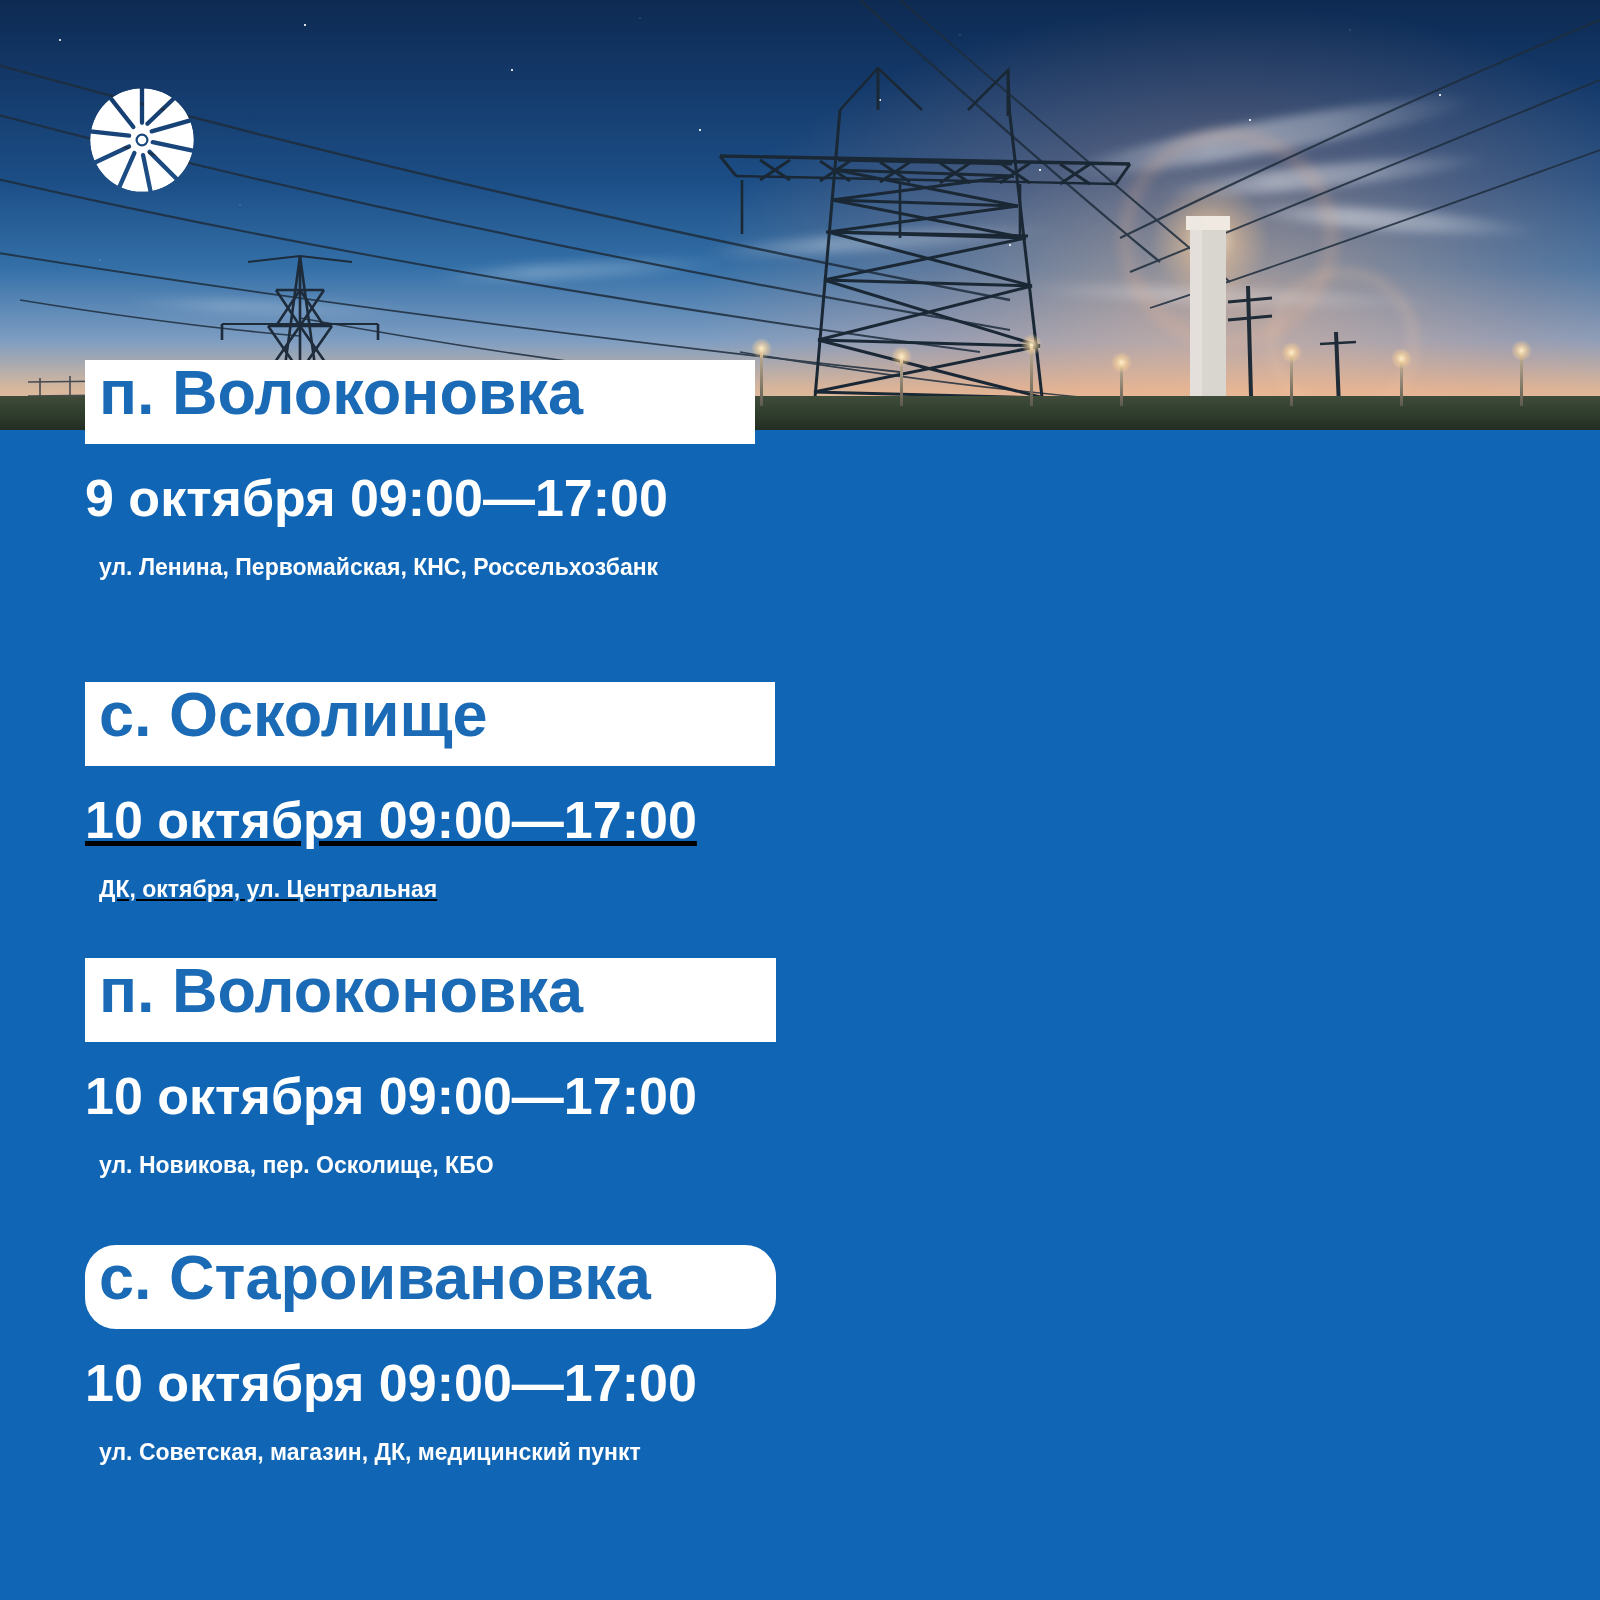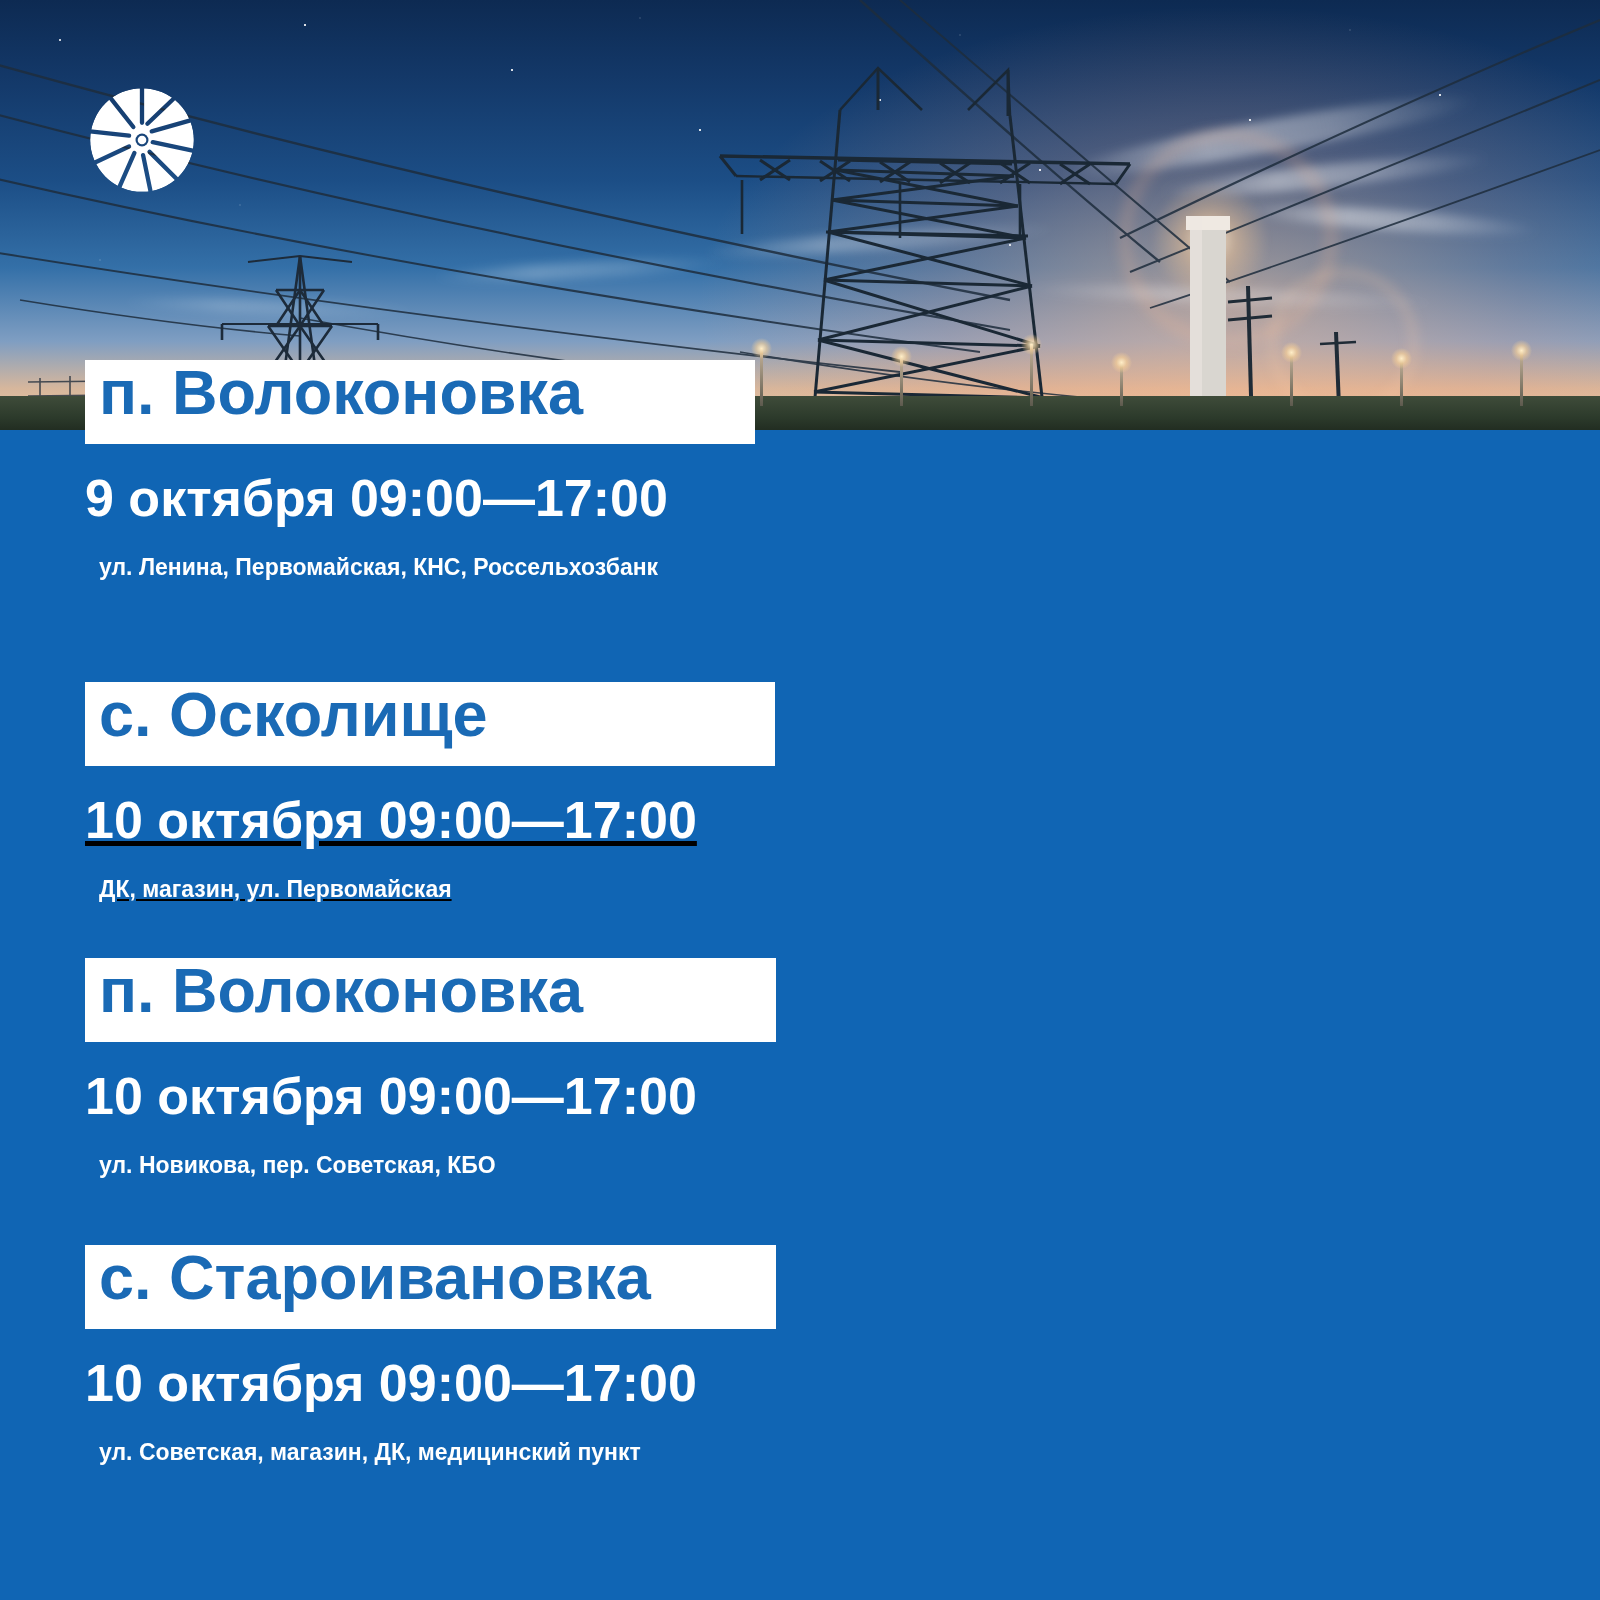--- a/index.html
+++ b/index.html
@@ -174,21 +174,21 @@
   .o4 { top: 1245px; }
 
   .place-banner {
     display: inline-block;
     background: #ffffff;
     padding: 0 26px 20px 14px;
     min-width: 670px;
   }
   .o2 .place-banner { min-width: 690px; }
   .o3 .place-banner { min-width: 691px; }
-  .o4 .place-banner { min-width: 691px; }
+  .o4 .place-banner { min-width: 691px; border-radius: 31px; }
 
   .place-name {
     color: #1a6ab5;
     font-size: 63px;
     font-weight: bold;
     line-height: 1.02;
     white-space: nowrap;
     font-family: "Liberation Sans", sans-serif;
   }
 
@@ -357,29 +357,29 @@
     </div>
     <div class="datetime">9 октября 09:00—17:00</div>
     <div class="address">ул. Ленина, Первомайская, КНС, Россельхозбанк</div>
   </div>
 
   <div class="outage o2">
     <div class="place-banner">
       <div class="place-name">с. Осколище</div>
     </div>
     <div class="datetime">10 октября 09:00—17:00</div>
-    <div class="address">ДК, магазин, ул. Первомайская</div>
+    <div class="address">ДК, октября, ул. Центральная</div>
   </div>
 
   <div class="outage o3">
     <div class="place-banner">
       <div class="place-name">п. Волоконовка</div>
     </div>
     <div class="datetime">10 октября 09:00—17:00</div>
-    <div class="address">ул. Новикова, пер. Советская, КБО</div>
+    <div class="address">ул. Новикова, пер. Осколище, КБО</div>
   </div>
 
   <div class="outage o4">
     <div class="place-banner">
       <div class="place-name">с. Староивановка</div>
     </div>
     <div class="datetime">10 октября 09:00—17:00</div>
     <div class="address">ул. Советская, магазин, ДК, медицинский пункт</div>
   </div>
 

